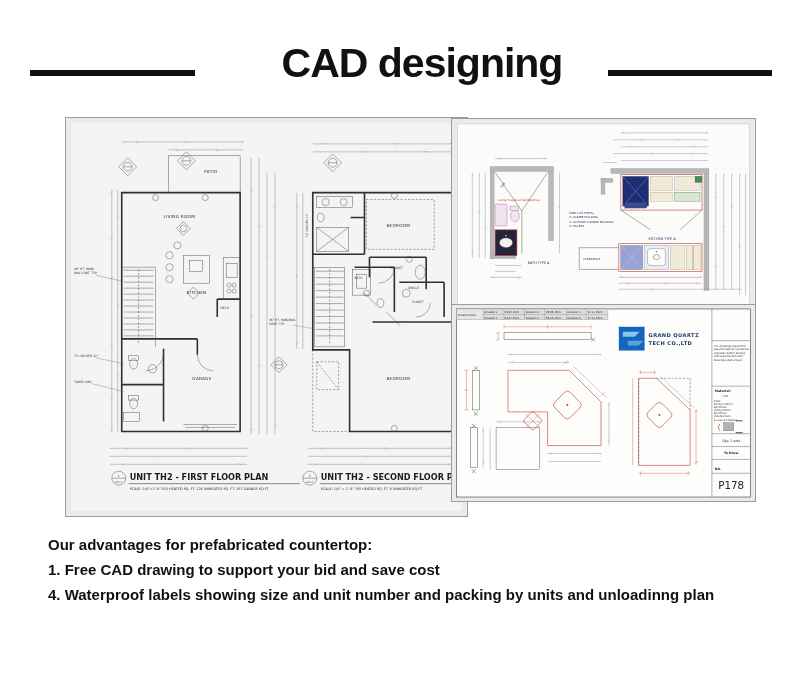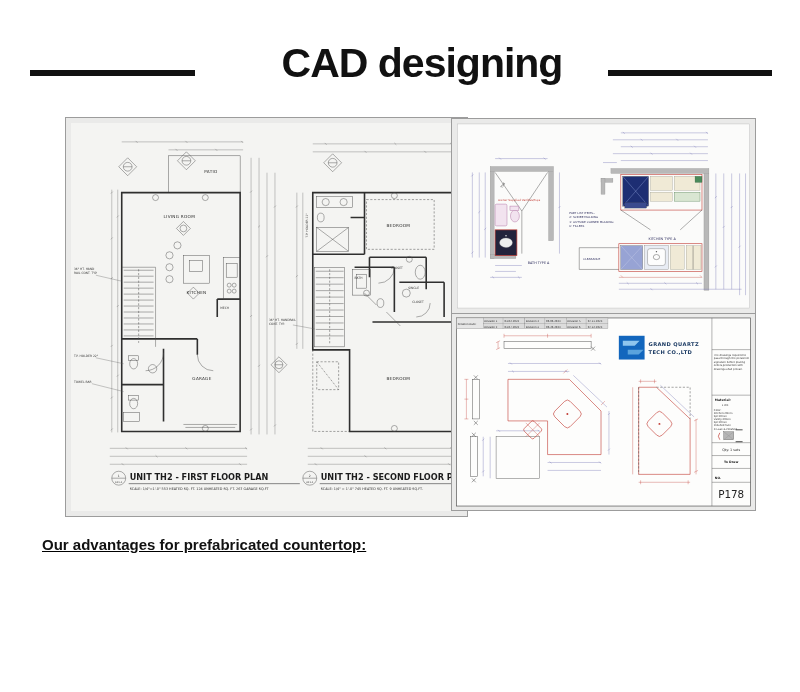--- a/index.html
+++ b/index.html
@@ -7,23 +7,23 @@
         font-family:"Liberation Sans",sans-serif;}
   .title-bar{position:absolute;top:70px;height:6px;background:#111;}
   .title-bar.left{left:30px;width:165px;}
   .title-bar.right{left:608px;width:164px;}
   h1.main-title{position:absolute;left:0;right:0;top:40px;margin:0;text-align:center;
         font-size:41px;font-weight:700;color:#111;letter-spacing:-1px;
         font-family:"Liberation Sans",sans-serif;padding-left:44px;}
   .panel{position:absolute;background:#eaeae9;border:1px solid #9c9c9c;box-sizing:border-box;}
   .panel-plans{left:37px;top:117px;width:403px;height:400px;margin-left:28px;}
   .panel-kitchen{left:451px;top:118px;width:305px;height:196px;}
-  .panel-titleblock{left:451px;top:313px;width:305px;height:198px;}
+  .panel-titleblock{left:451px;top:304px;width:305px;height:198px;}
   .panel svg{display:block;width:100%;height:100%;}
-  .advantages{position:absolute;left:42px;top:537px;width:740px;text-decoration:underline;}
+  .advantages{position:absolute;left:48px;top:537px;width:740px;}
   .advantages p{margin:0 0 10px 0;font-size:15px;font-weight:700;color:#111;line-height:15px;
         font-family:"Liberation Sans",sans-serif;}
   
   .w{stroke:#2f2f2f;stroke-width:1.6;fill:none;}
   .t{stroke:#4a4a4a;stroke-width:.45;fill:none;}
   .d{stroke:#5f5f5f;stroke-width:.35;fill:none;}
   .dash{stroke:#4a4a4a;stroke-width:.5;fill:none;stroke-dasharray:2.2,1.6;}
   .lbl{font:4.2px "DejaVu Sans",sans-serif;fill:#2a2a2a;letter-spacing:.3px;}
   .micro{font:3px "DejaVu Sans",sans-serif;fill:#3a3a3a;}
   .ttl{font:700 8.2px "DejaVu Sans",sans-serif;fill:#1c1c1c;}
@@ -366,15 +366,17 @@
         <rect x="-10" y="-10" width="20" height="20" rx="4" transform="translate(209,111) rotate(45)" class="rd"></rect>
         <circle cx="209" cy="111" r="1" fill="#c23b33"></circle>
         <path class="rthin" d="M188,68 H206 M190,66 v4 M204,66 v4 M246,106 V162 M244,108 l4,-2 M244,160 l4,-2 M188,170 H240 M190,168 v4 M238,168 v4 M182,74 V162"></path>
         <path class="bd" d="M210,72 L244,104"></path>
       </g>
     </svg>
   </div>
 
   <div class="advantages">
     <p>Our advantages for prefabricated countertop:</p>
+    <p>1. Free CAD drawing to support your bid  and save cost</p>
+    <p>4. Waterproof labels showing size and unit number and packing by units and unloadinng plan</p>
   </div>
 
 </div>
 
 </body></html>

